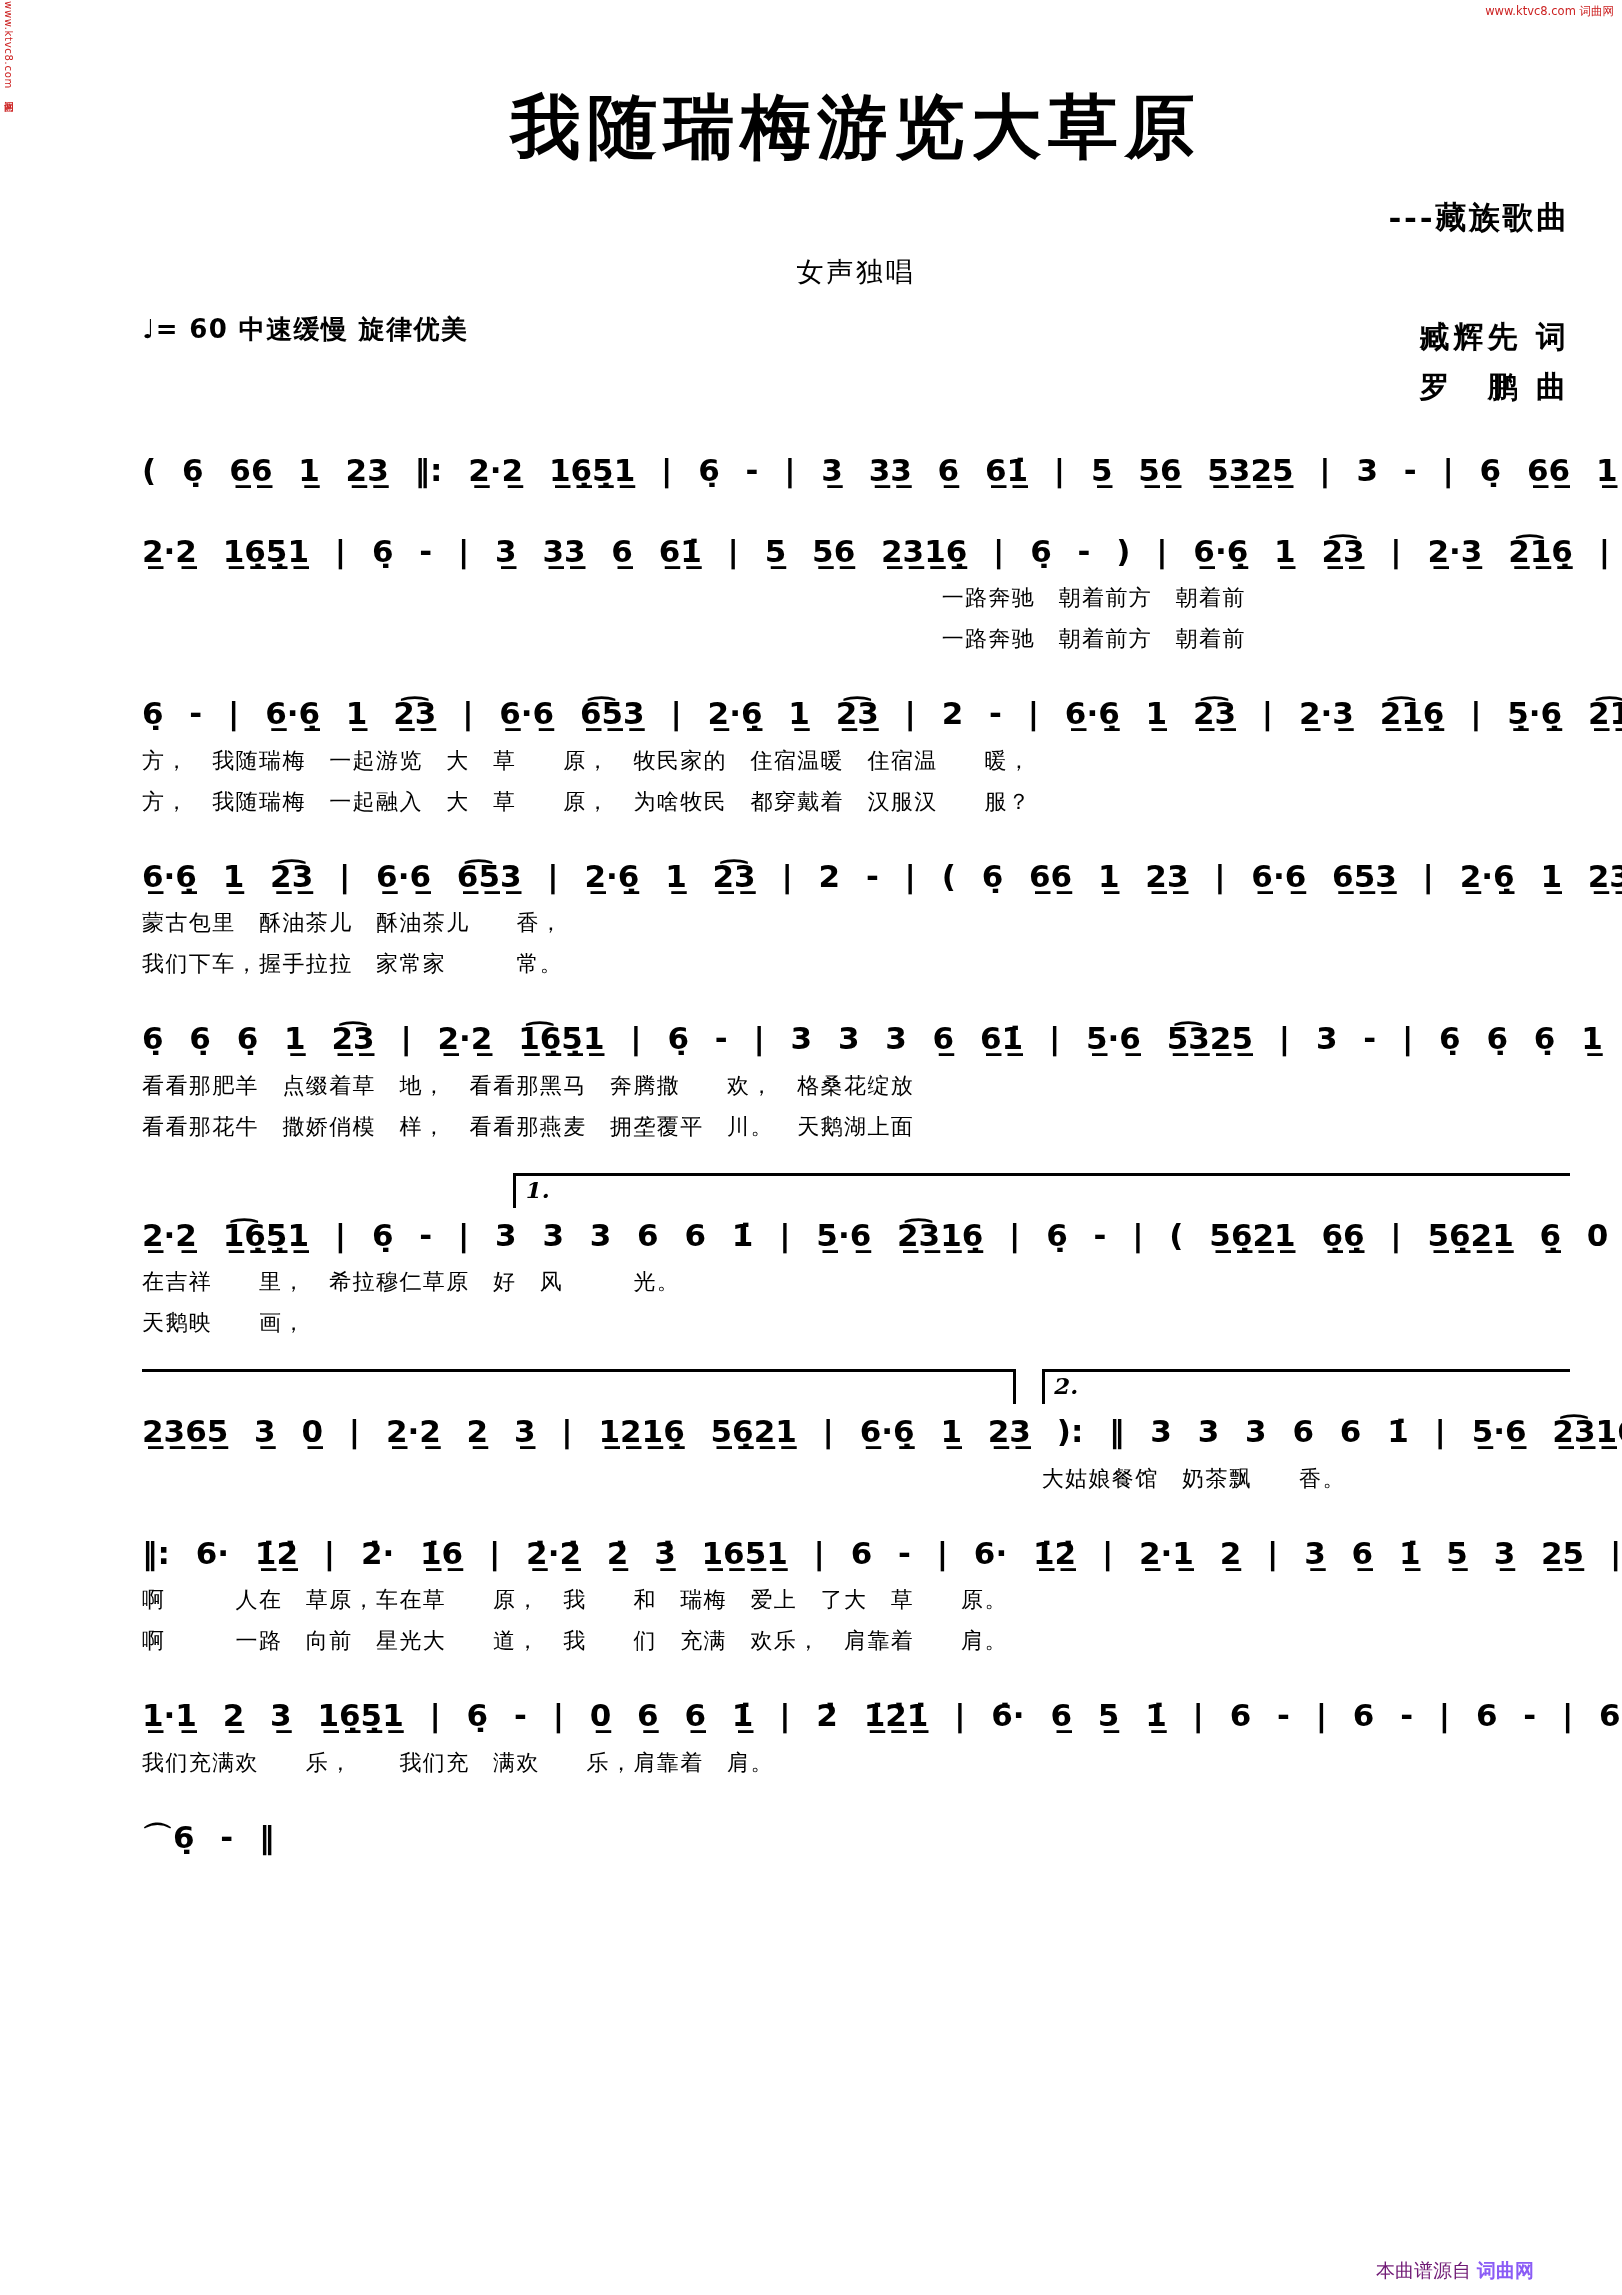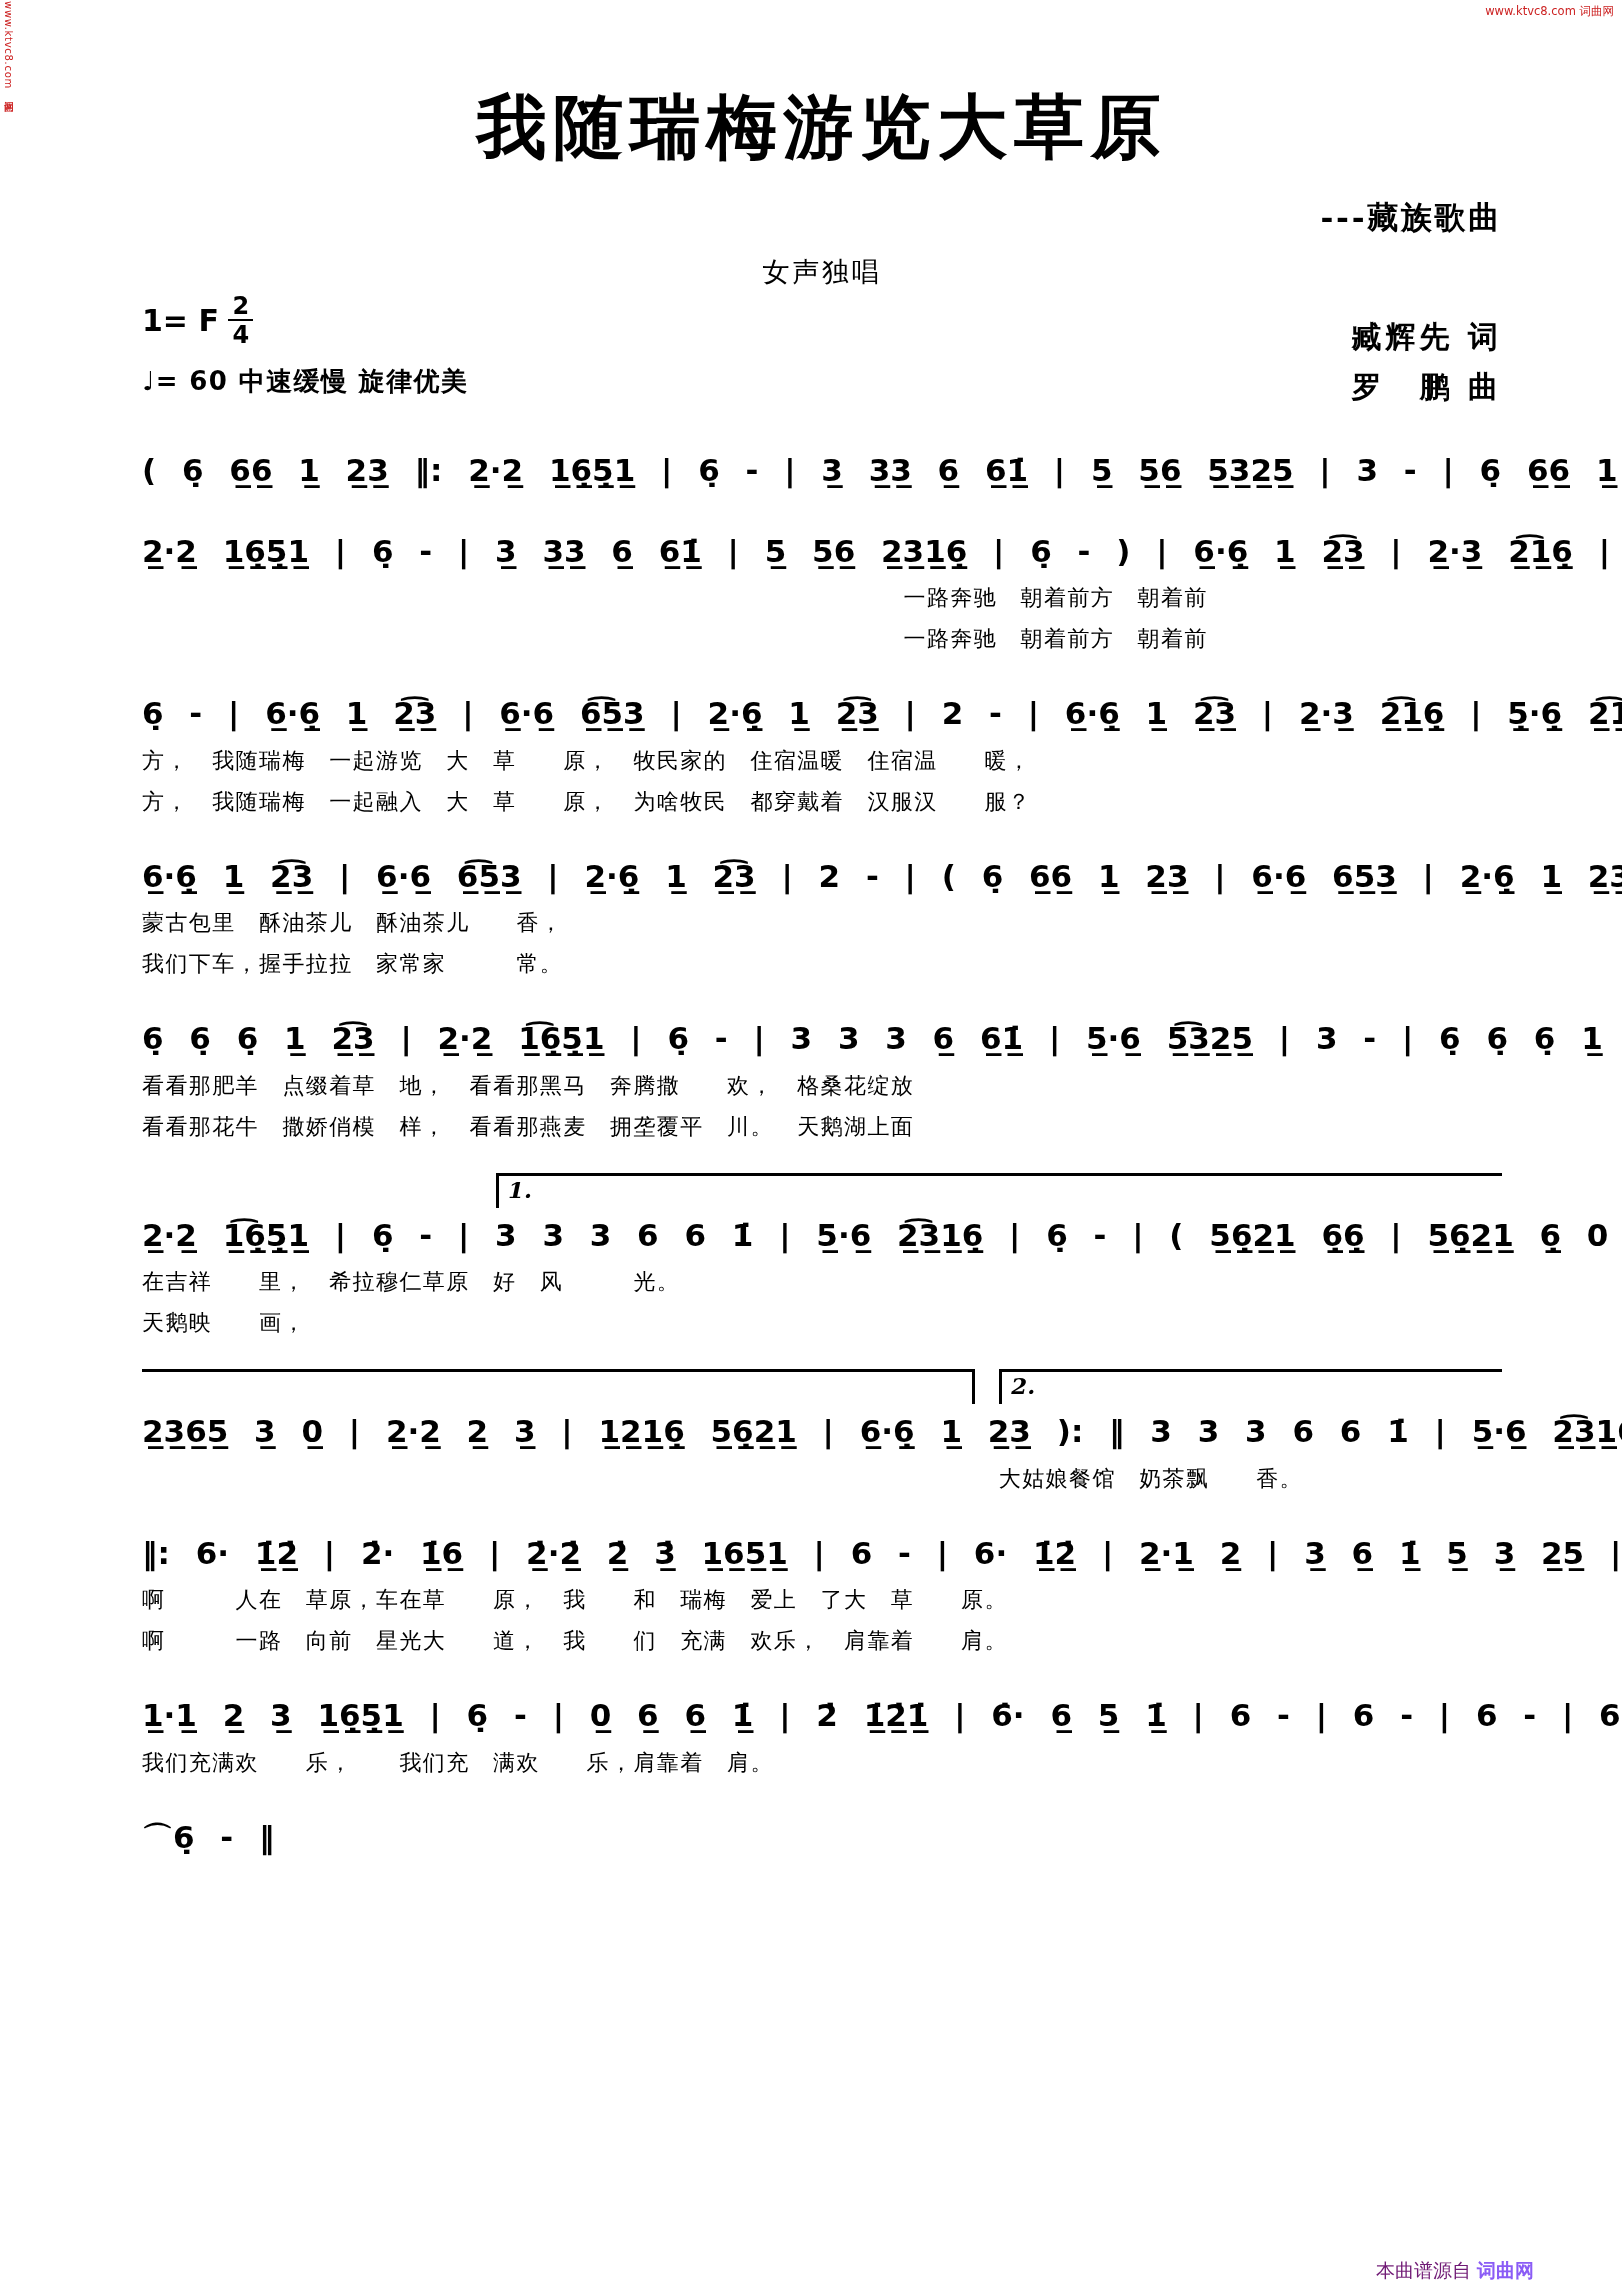--- a/index.html
+++ b/index.html
@@ -16,21 +16,21 @@
     writing-mode:vertical-rl;
     font-size:10px;color:#cc2222;
     letter-spacing:0.7px;
     text-decoration:none;
   }
   .wm-topright{
     position:absolute;right:8px;top:4px;
     font-size:11.5px;color:#cc2222;
     text-decoration:none;
   }
-  .sheet{padding:81px 120px 0 142px;}
+  .sheet{padding:81px 52px 0 142px;}
   .title{
     text-align:center;
     font-family:"DejaVu Serif",serif;
     font-weight:bold;
     font-size:70px;
     letter-spacing:6.8px;
   }
   .subtitle{
     text-align:right;
     font-family:"DejaVu Serif",serif;
@@ -135,27 +135,20 @@
 <a class="wm-topright" href="#">www.ktvc8.com 词曲网</a>
 
 <div class="sheet">
 
   <div class="title">我随瑞梅游览大草原</div>
   <div class="subtitle">---藏族歌曲</div>
   <div class="voice">女声独唱</div>
 
   <div class="meta-row">
     <div class="keyblock">
-      <div class="keysig">
-        <span>1= F</span>
-        <span class="frac">
-          <span class="num">2</span>
-          <span class="den">4</span>
-        </span>
-      </div>
       <div class="tempo">♩= 60  中速缓慢 旋律优美</div>
     </div>
     <div class="credits">
       <div>臧辉先 词</div>
       <div>罗　鹏 曲</div>
     </div>
   </div>
 
   <div class="system">
     <div class="notation">( 6̣ 6̲6̲ 1̲ 2̲3̲ ‖: 2̲·2̲ 1̲6̲̣5̲̣1̲ | 6̣ - | 3̲ 3̲3̲ 6̲ 6̲1̲̇ | 5̲ 5̲6̲ 5̲3̲2̲5̲ | 3 - | 6̣ 6̲6̲ 1̲ 2̲3̲ |</div>

